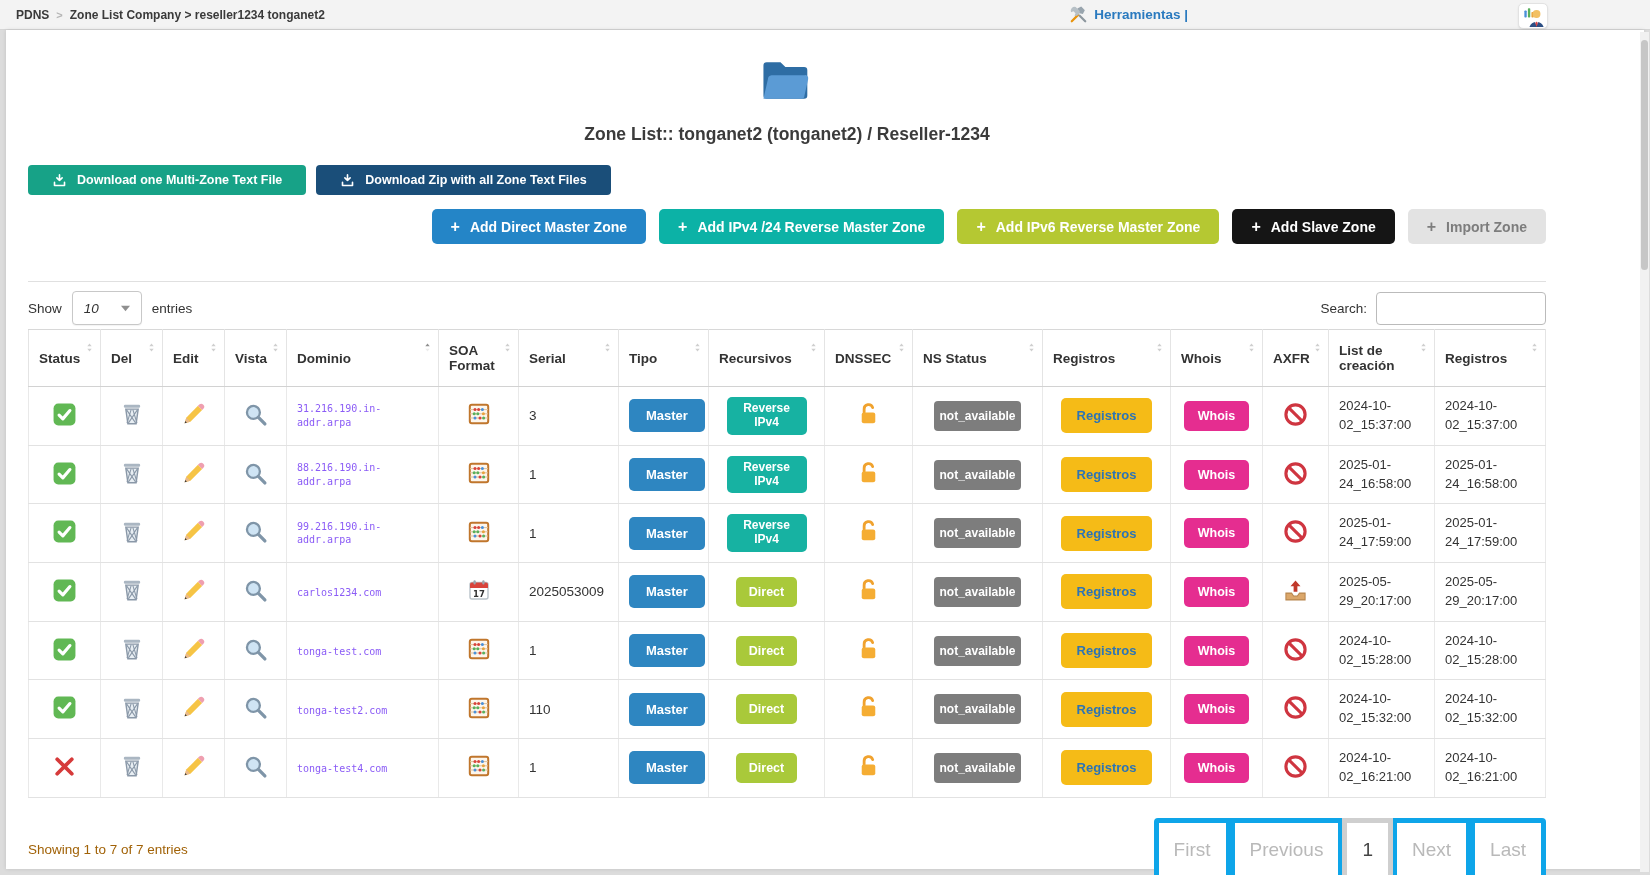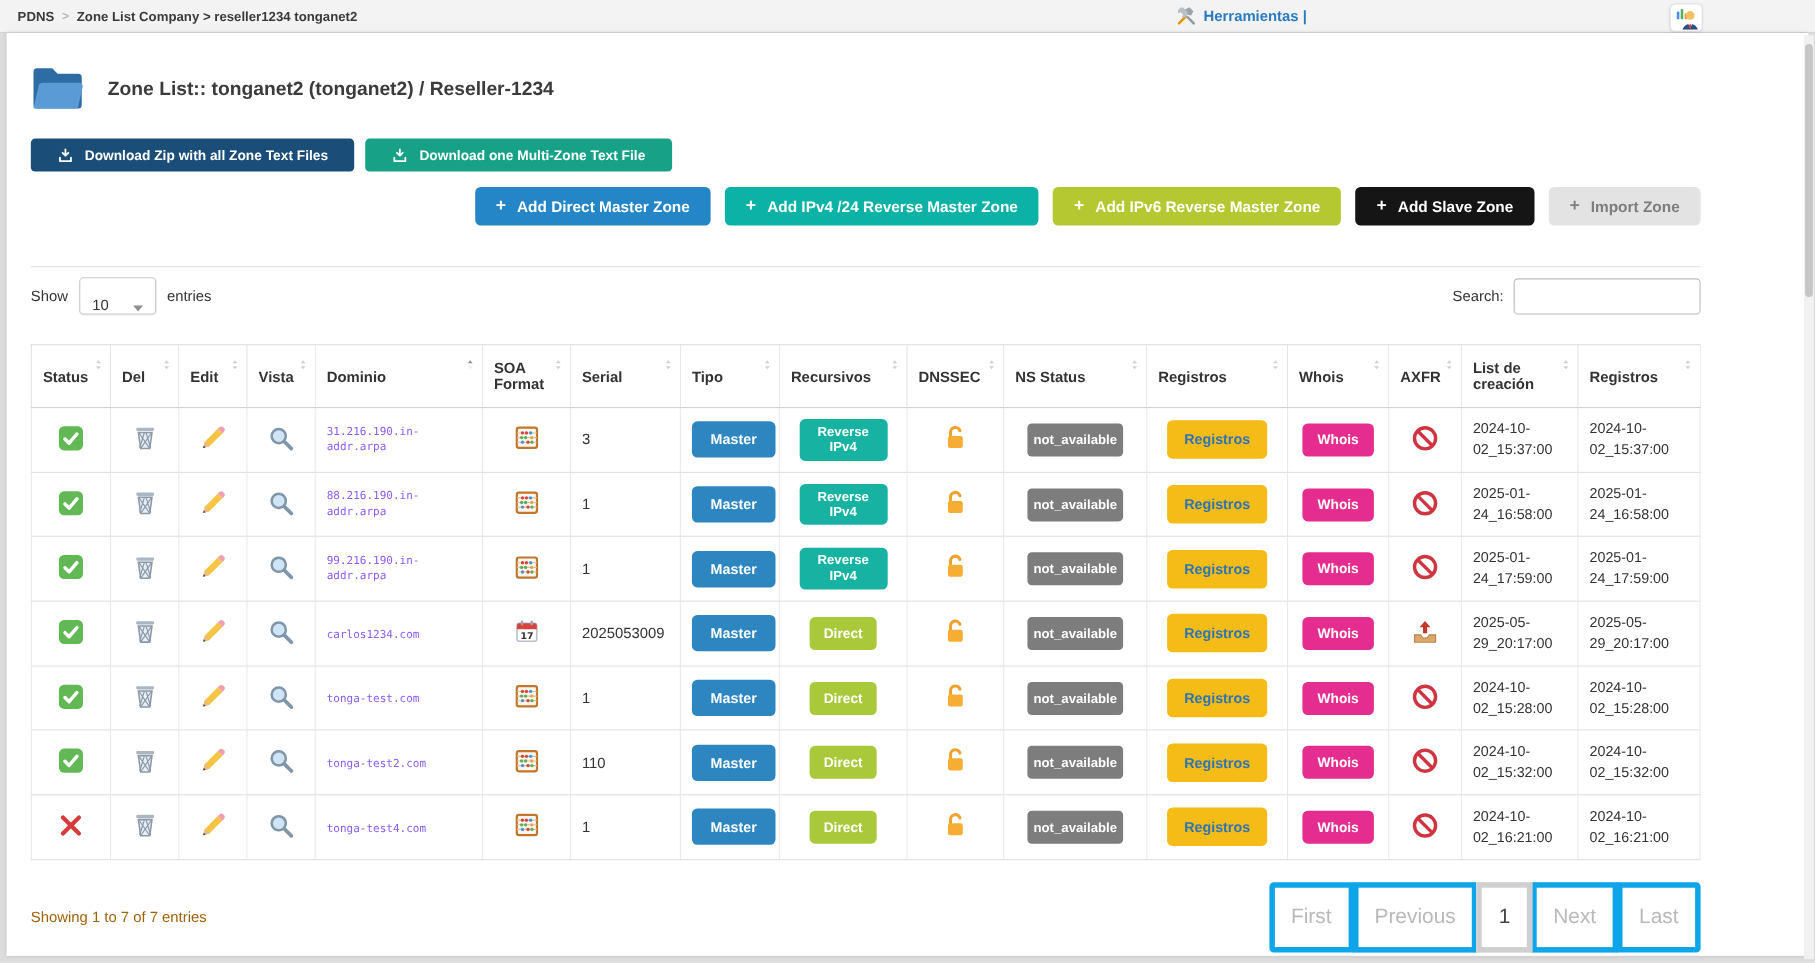--- a/index.html
+++ b/index.html
@@ -10,46 +10,46 @@
   .crumb { font-size:12px; font-weight:bold; color:#3a3a3a; }
   .crumb-sep { color:#b5b5b5; font-weight:bold; margin:0 7px; font-size:11px; }
   .tools { position:absolute; right:462px; display:flex; align-items:center; gap:6px; cursor:pointer; }
   .tools-label { color:#2a7abf; font-size:13.5px; font-weight:bold; }
   .user-btn { position:absolute; right:102px; top:3px; width:30px; height:26px; background:#fff;
     border:1px solid #e2e2e2; border-radius:5px; display:flex; align-items:center; justify-content:center;
     cursor:pointer; box-shadow:0 1px 2px rgba(0,0,0,.08); }
   .card { background:#fff; margin:0 6px; height:839px; position:relative;
     box-shadow:0 0 4px rgba(0,0,0,.12); }
   .content { margin:0 98px 0 22px; }
-  .titlebar { display:flex; align-items:center; gap:18px; padding-top:24px; }
+  .titlebar { display:flex; align-items:center; gap:18px; padding-top:24px;flex-direction:column; }
   .page-title { font-size:17.5px; font-weight:bold; color:#3b3b3b; }
   .dl-row { display:flex; gap:10px; margin-top:20px; }
   .btn { border:none; cursor:pointer; display:inline-flex; align-items:center; justify-content:center;
     gap:10px; font-family:"Liberation Sans", sans-serif; font-weight:bold; color:#fff; }
   .dl-btn { height:30px; border-radius:4px; font-size:12.5px; padding:0 24px; }
   .dl-navy { background:var(--navy); }
   .dl-teal { background:var(--teal); }
   .add-row { display:flex; justify-content:flex-end; gap:13px; margin-top:14px; }
   .add-btn { height:35px; border-radius:5px; font-size:14px; padding:0 19px; }
   .add-blue { background:var(--blue); }
   .add-aqua { background:var(--aqua); }
   .add-lime { background:var(--lime); }
   .add-black { background:var(--black); }
   .add-gray { background:var(--lightbtn); color:#7d7d7d; }
   .plus { font-size:16px; font-weight:bold; }
   .rule { border:none; border-top:1px solid #e0e0e0; margin-top:37px; }
   .controls { display:flex; align-items:center; margin-top:9px; }
   .ctl-label { font-size:13.5px; color:#333; }
   .page-select { width:70px; height:34px; border:1px solid #c8c8c8; border-radius:4px; background:#fff;
-    display:inline-flex; align-items:flex-end; justify-content:space-between; padding:0 11px; margin:0 10px;
-    cursor:pointer; box-shadow:0 1px 1px rgba(0,0,0,.05); font-size:13.5px; color:#333; }
+    display:inline-flex; align-items:center; justify-content:space-between; padding:0 11px; margin:0 10px;
+    cursor:pointer; box-shadow:0 1px 1px rgba(0,0,0,.05); font-size:13.5px; color:#333;font-style:italic; }
   .search-wrap { margin-left:auto; display:flex; align-items:center; gap:9px; }
   .search-input { width:170px; height:33px; border:1px solid #bbb; border-radius:4px; padding:0 8px;
     font-size:13.5px; font-family:"Liberation Sans", sans-serif; }
-  table { width:100%; border-collapse:collapse; margin-top:27px; table-layout:fixed;border-radius:14px; }
+  table { width:100%; border-collapse:collapse; margin-top:4px; table-layout:fixed;border-radius:14px; }
   th { font-size:13.5px; font-weight:bold; color:#333; text-align:left; vertical-align:middle;
     padding:13px 22px 13px 10px; border:1px solid #e4e4e4; border-top:1px solid #d8d8d8;
     border-bottom:1px solid #d2d2d2; position:relative; cursor:pointer; background:#fff; }
   th .sort { position:absolute; right:5px; top:12px; }
   td { border:1px solid #e9e9e9; border-bottom:1px solid #e2e2e2; padding:10px; font-size:13.5px;
     color:#333; vertical-align:middle; background:#fff; }
   td.c { text-align:center; }
   td .cell-icon { display:inline-block; cursor:pointer; }
   .mono { font-family:"DejaVu Sans Mono", monospace; font-size:10px; color:#8b5cf6;
     max-width:122px; word-wrap:break-word; display:inline-block; line-height:1.35; }
@@ -114,37 +114,37 @@
       <span class="ic">
           <svg viewBox="0 0 64 54" width="52" height="52">
             <path d="M7 5h17l6 6h23a4 4 0 0 1 4 4v31a4 4 0 0 1-4 4H7a4 4 0 0 1-4-4V9a4 4 0 0 1 4-4z" fill="#2e6da4"></path>
             <path d="M13 21h41a4 4 0 0 1 4 5l-4.5 20a4 4 0 0 1-4 4H3l5.5-24a5 5 0 0 1 4.5-5z" fill="#5b9bd5"></path>
           </svg>
         </span>
       <span class="page-title">Zone List:: tonganet2 (tonganet2) / Reseller-1234</span>
     </div>
 
     <div class="dl-row">
+      <button class="btn dl-btn dl-teal">
+        <span class="ic">
+            <svg viewBox="0 0 24 24" width="15" height="15">
+              <path d="M12 3v9m0 0l-4.2-4.2M12 12l4.2-4.2" stroke="#fff" stroke-width="2.6" fill="none" stroke-linecap="round" stroke-linejoin="round"></path>
+              <path d="M4 15v5h16v-5" stroke="#fff" stroke-width="2.6" fill="none" stroke-linecap="round" stroke-linejoin="round"></path>
+            </svg>
+          </span>
+        <span>Download one Multi-Zone Text File</span>
+      </button>
       <button class="btn dl-btn dl-navy">
         <span class="ic">
             <svg viewBox="0 0 24 24" width="15" height="15">
               <path d="M12 3v9m0 0l-4.2-4.2M12 12l4.2-4.2" stroke="#fff" stroke-width="2.6" fill="none" stroke-linecap="round" stroke-linejoin="round"></path>
               <path d="M4 15v5h16v-5" stroke="#fff" stroke-width="2.6" fill="none" stroke-linecap="round" stroke-linejoin="round"></path>
             </svg>
           </span>
         <span>Download Zip with all Zone Text Files</span>
-      </button>
-      <button class="btn dl-btn dl-teal">
-        <span class="ic">
-            <svg viewBox="0 0 24 24" width="15" height="15">
-              <path d="M12 3v9m0 0l-4.2-4.2M12 12l4.2-4.2" stroke="#fff" stroke-width="2.6" fill="none" stroke-linecap="round" stroke-linejoin="round"></path>
-              <path d="M4 15v5h16v-5" stroke="#fff" stroke-width="2.6" fill="none" stroke-linecap="round" stroke-linejoin="round"></path>
-            </svg>
-          </span>
-        <span>Download one Multi-Zone Text File</span>
       </button>
     </div>
 
     <div class="add-row">
       <button class="btn add-btn add-blue">
         <span class="plus">+</span>
         <span>Add Direct Master Zone</span>
       </button>
       <button class="btn add-btn add-aqua">
         <span class="plus">+</span>

